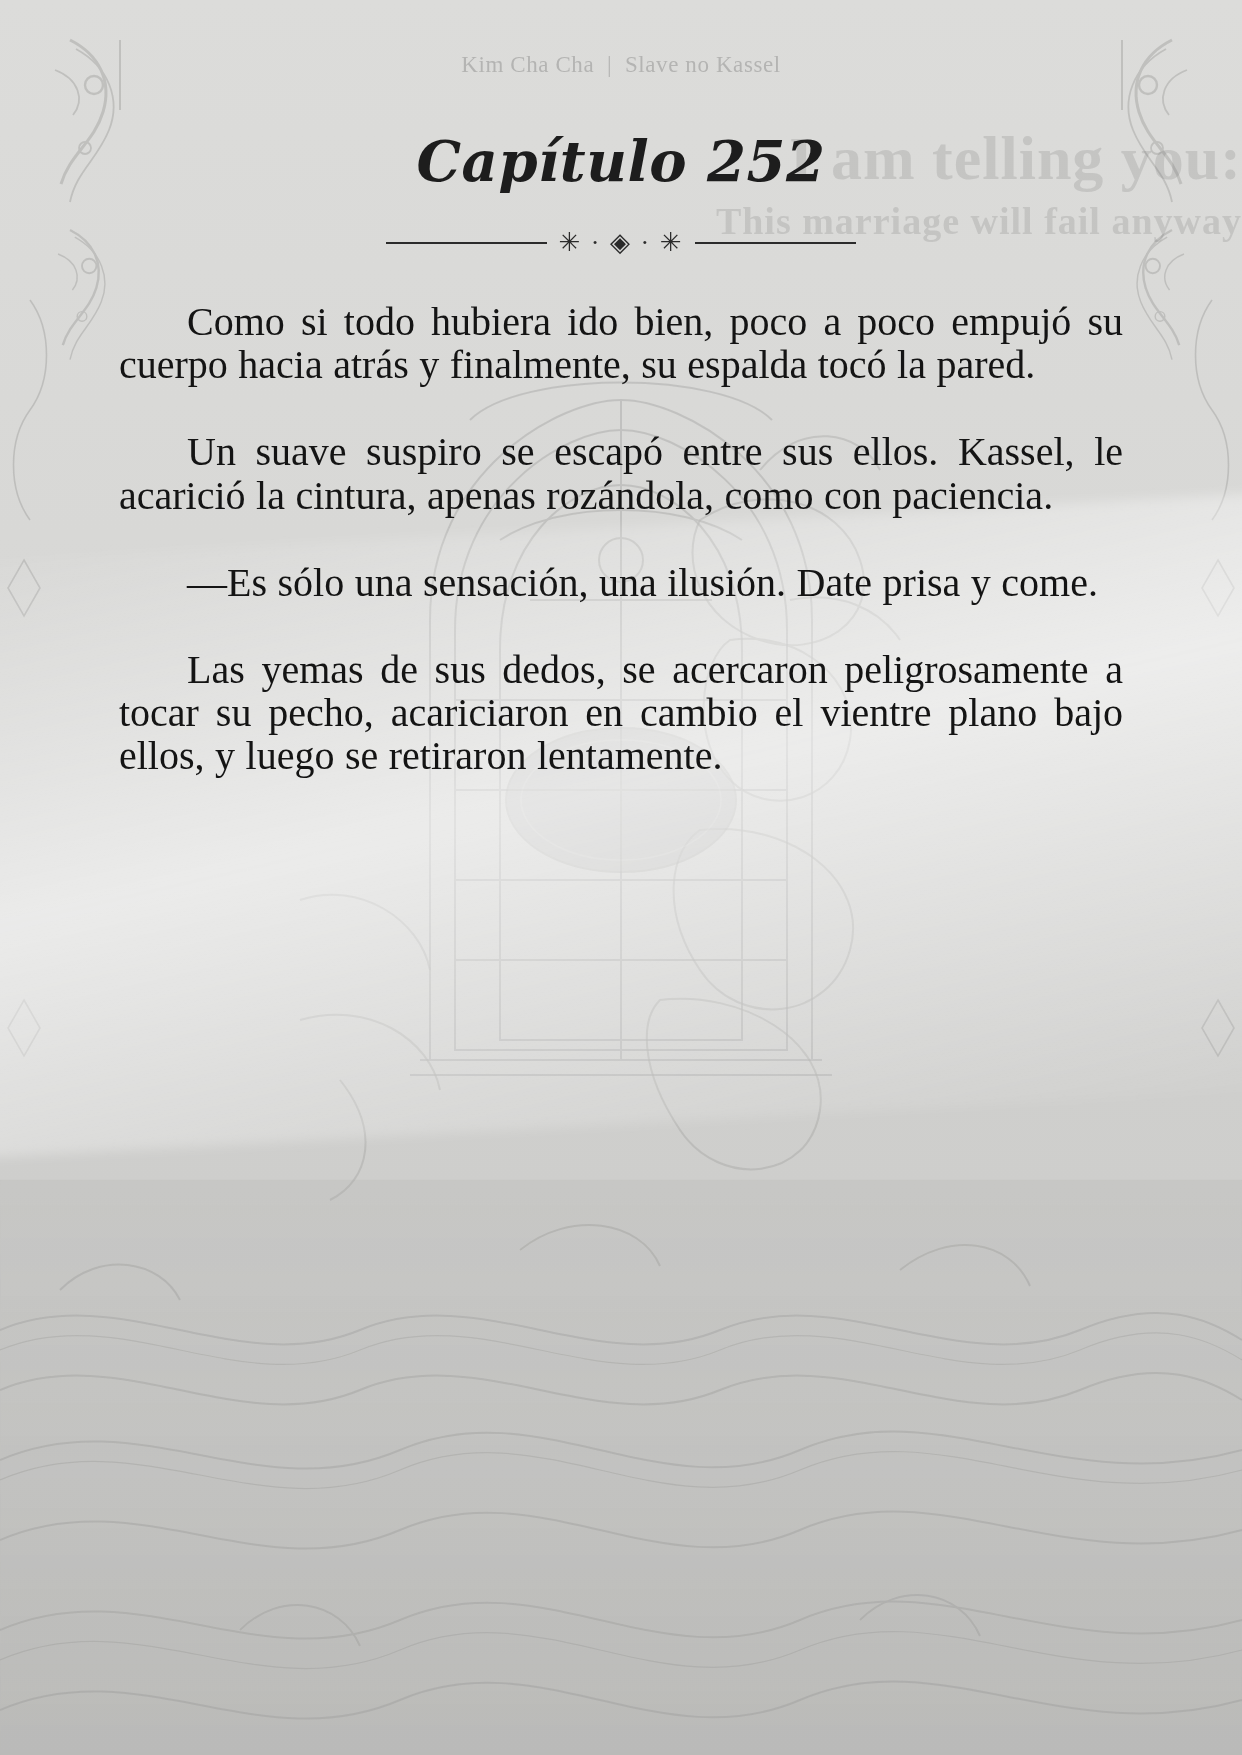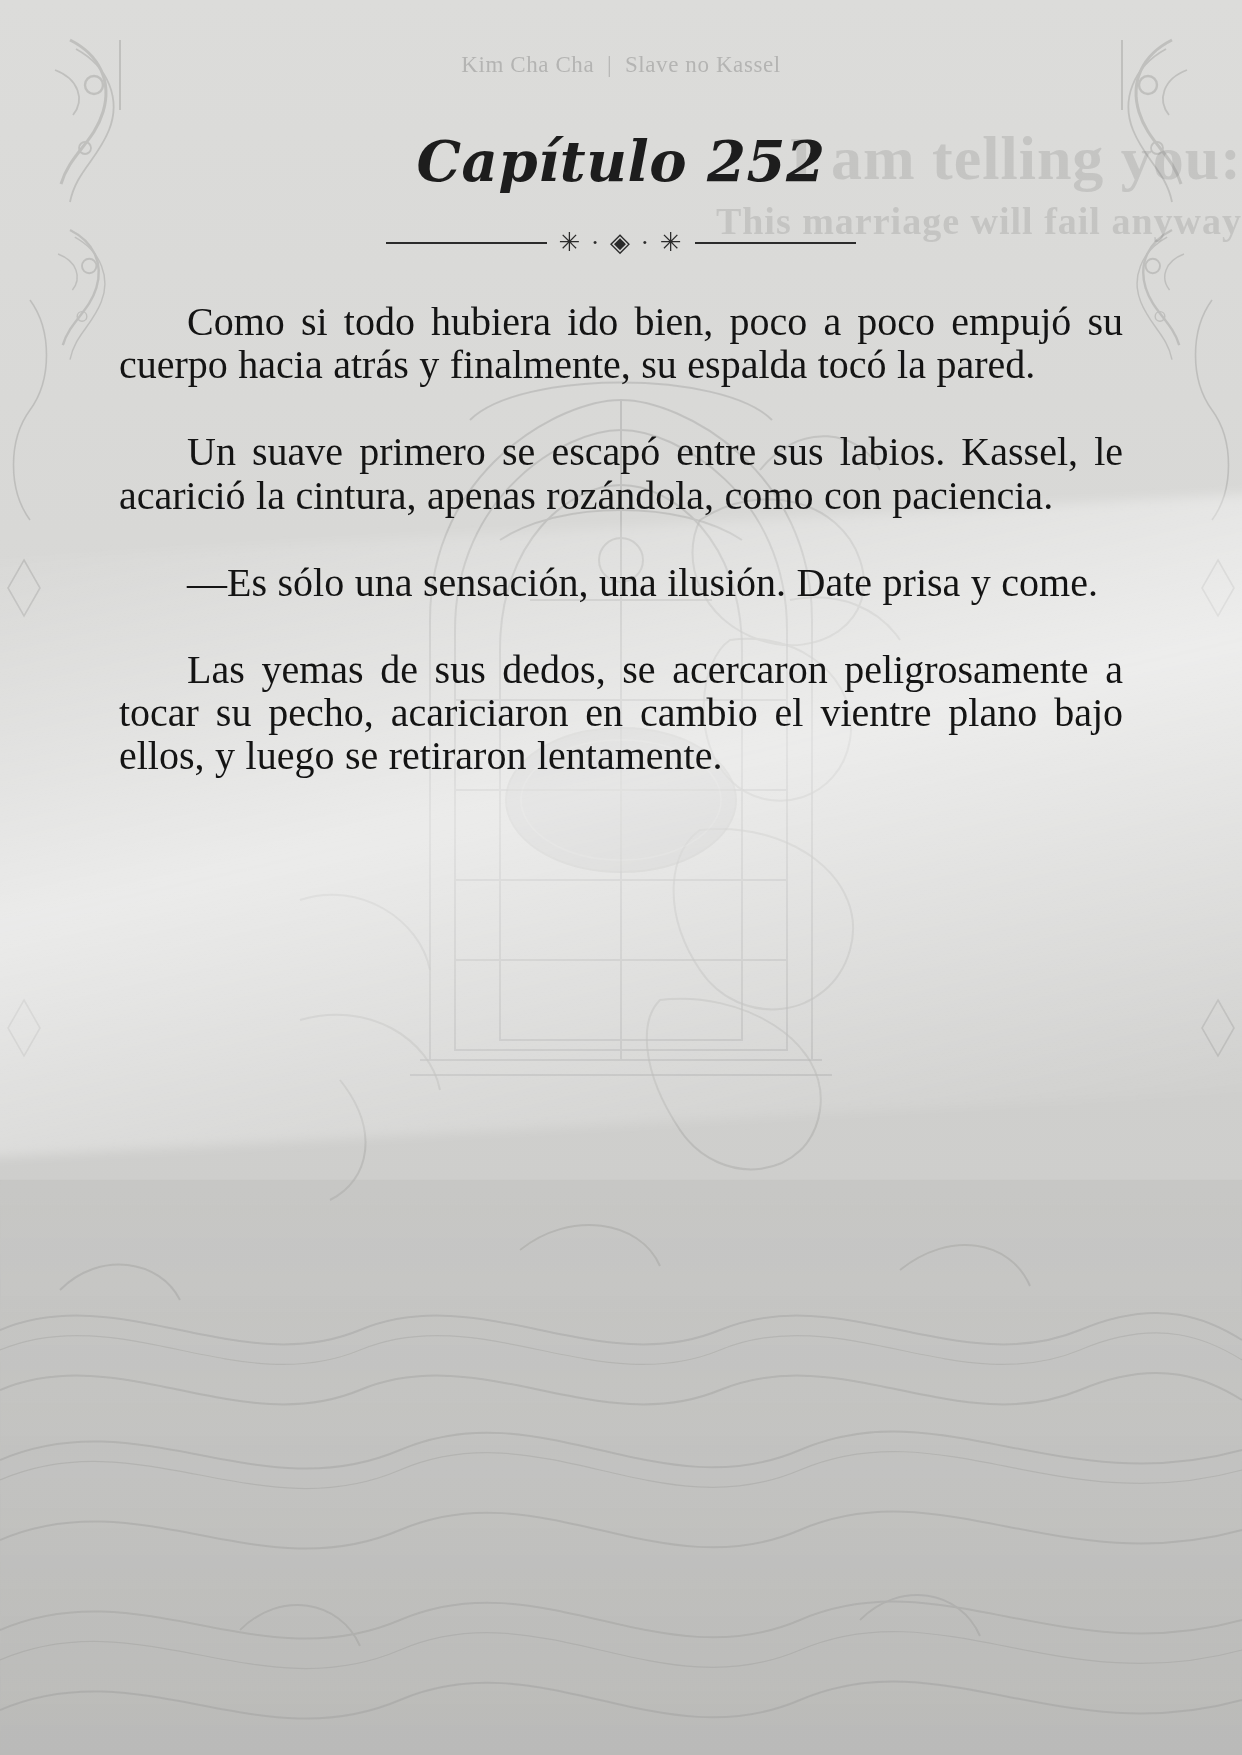--- a/index.html
+++ b/index.html
@@ -229,19 +229,19 @@
     <h1 class="chapter-title">Capítulo 252</h1>
 
     <div class="divider">
       <span class="rule"></span>
       <span class="orn">✳ · ◈ · ✳</span>
       <span class="rule"></span>
     </div>
 
     <div class="body-text">
       <p>Como si todo hubiera ido bien, poco a poco empujó su cuerpo hacia atrás y finalmente, su espalda tocó la pared.</p>
-      <p>Un suave primero se escapó entre sus labios. Kassel, le acarició la cintura, apenas rozándola, como con paciencia.</p>
+      <p>Un suave suspiro se escapó entre sus ellos. Kassel, le acarició la cintura, apenas rozándola, como con paciencia.</p>
       <p>—Es sólo una sensación, una ilusión. Date prisa y come.</p>
       <p>Las yemas de sus dedos, se acercaron peligrosamente a tocar su pecho, acariciaron en cambio el vientre plano bajo ellos, y luego se retiraron lentamente.</p>
     </div>
 
   </div>
 </div>
 
 </body></html>

